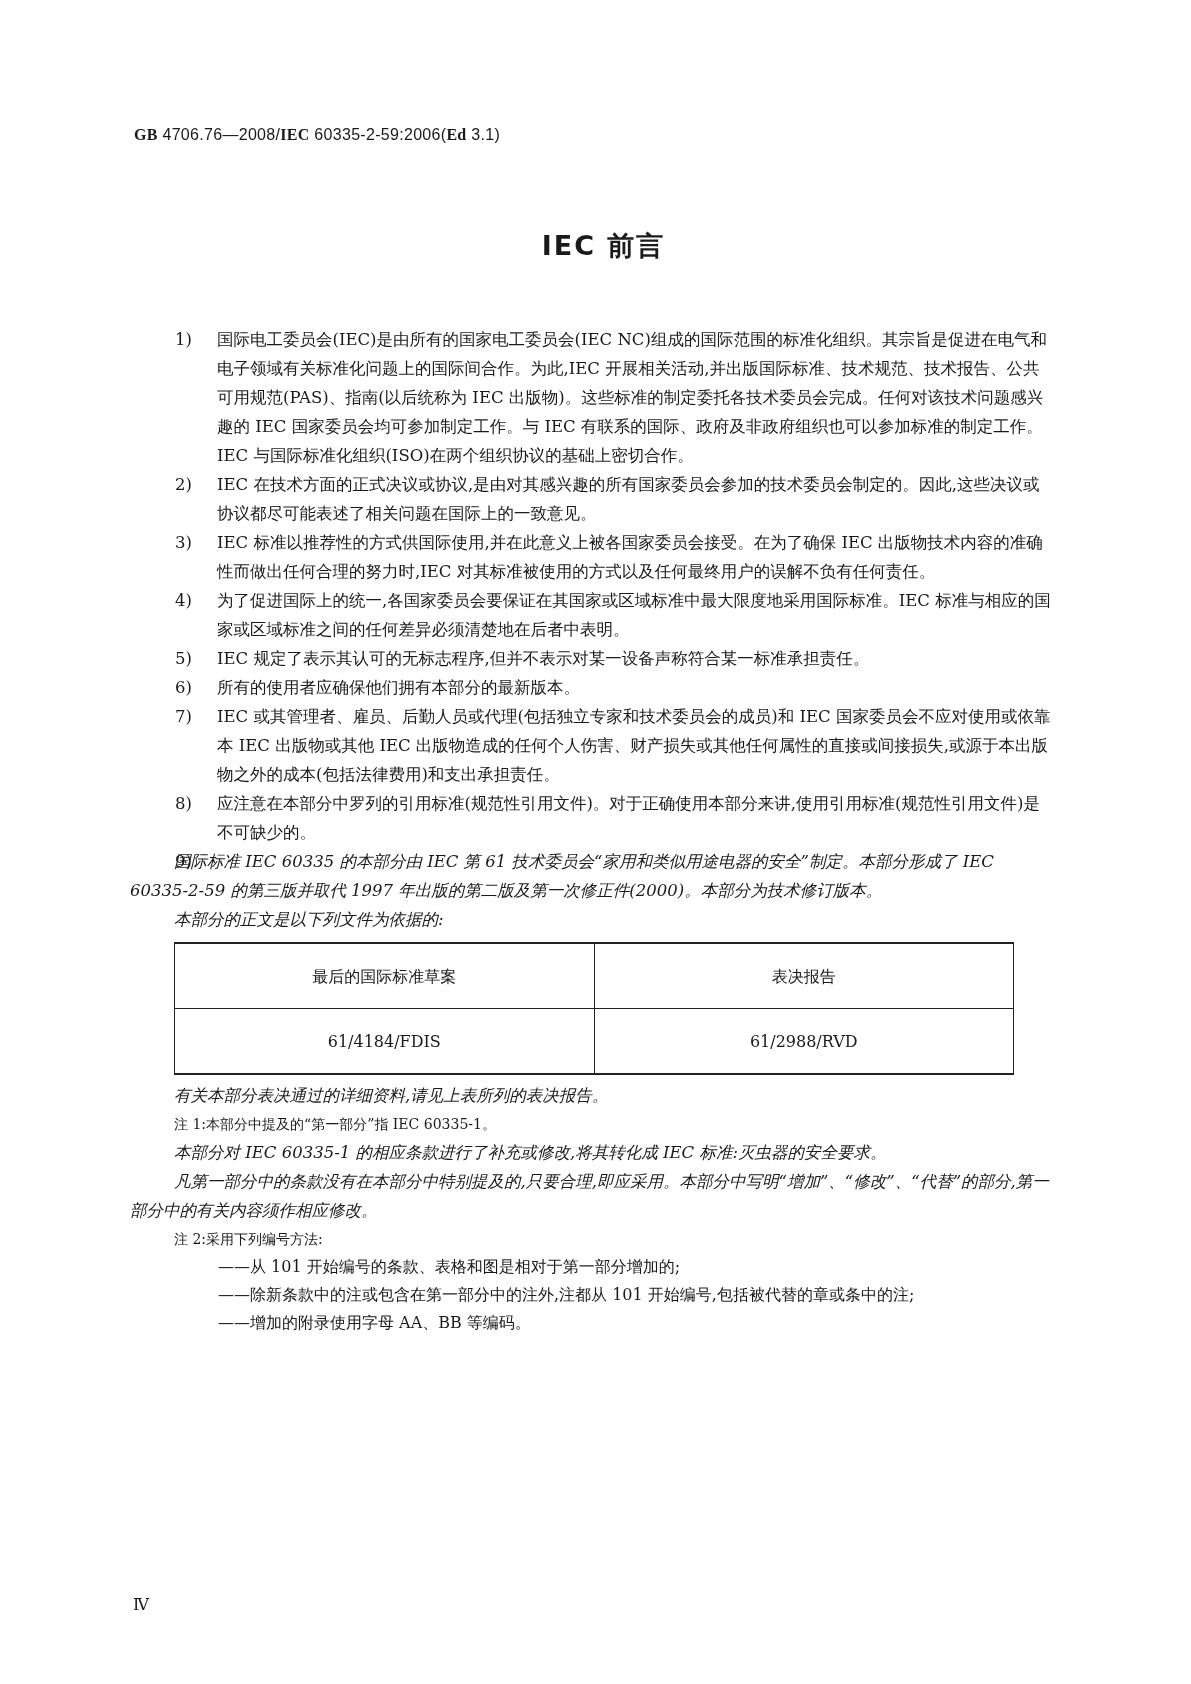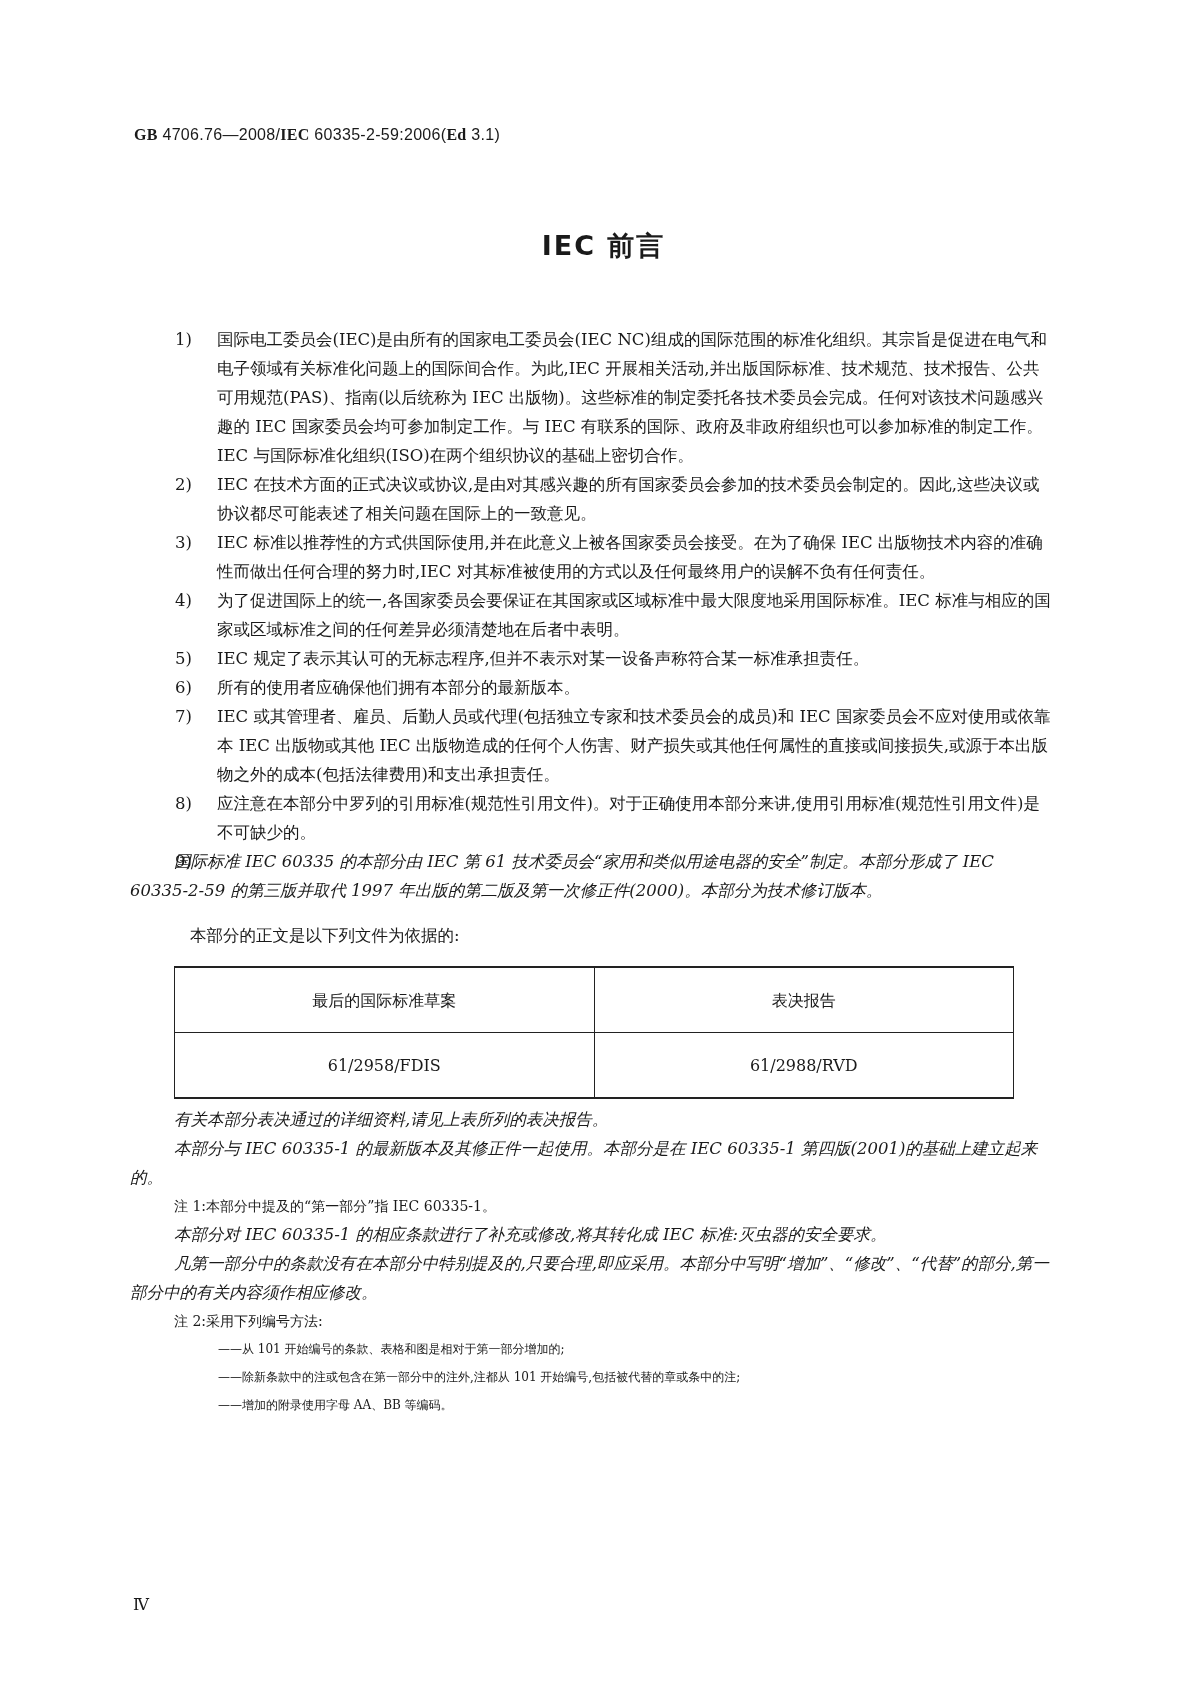--- a/index.html
+++ b/index.html
@@ -7,26 +7,26 @@
          font-family: "DejaVu Serif", "Liberation Serif", serif; color: #1a1a1a; }
   .header { position: absolute; left: 134px; top: 126px; font-size: 16px; letter-spacing: 0.3px;
             font-family: "Liberation Sans", "DejaVu Sans", sans-serif; }
   .header b { font-family: "Liberation Serif", serif; font-weight: bold; }
   .title { position: absolute; left: 8px; width: 1191px; top: 228px; text-align: center;
            font-size: 27px; font-weight: bold; font-family: "DejaVu Sans", sans-serif; letter-spacing: 2px; }
   .content { position: absolute; left: 130px; top: 325px; width: 925px; font-size: 16.5px; line-height: 29px; }
   .item { position: relative; padding-left: 87px; }
   .item .num { position: absolute; left: 45px; top: 0; }
   .para { text-indent: 44px; margin: 0; font-style: italic; }
-  .table-intro { padding-left: 44px; margin: 16px; }
+  .table-intro { padding-left: 44px; margin: 0; font-style: italic; }
   table { border-collapse: collapse; margin: 8px 0 6px 44px; width: 840px; font-size: 16px; }
   td { border: 1px solid #222; text-align: center; height: 40px; padding: 12px; width: 50%; }
   table { border-top: 2px solid #222; border-bottom: 2px solid #222; }
   .note { padding-left: 44px; font-size: 14px; line-height: 28px; }
-  .dash { padding-left: 88px; font-size: 12px; line-height: 28px; }
+  .dash { padding-left: 88px; font-size: 16px; line-height: 28px; }
   .pageno { position: absolute; left: 133px; top: 1595px; font-size: 16px; }
 </style>
 </head>
 <body>
 
 <div class="header">
   <b>GB</b><span> 4706.76—2008/</span><b>IEC</b><span> 60335-2-59:2006(</span><b>Ed</b><span> 3.1)</span>
 </div>
 
 <div class="title">IEC 前言</div>
@@ -45,28 +45,27 @@
   <p class="para">国际标准 IEC 60335 的本部分由 IEC 第 61 技术委员会“家用和类似用途电器的安全”制定。本部分形成了 IEC 60335-2-59 的第三版并取代 1997 年出版的第二版及第一次修正件(2000)。本部分为技术修订版本。</p>
   <p class="table-intro">本部分的正文是以下列文件为依据的:</p>
 
   <table>
     <tbody>
         <tr>
       <td>最后的国际标准草案</td>
       <td>表决报告</td>
     </tr>
     <tr>
-      <td>61/2958/FDIS</td>
+      <td>61/4184/FDIS</td>
       <td>61/2988/RVD</td>
     </tr>
   </tbody>
     </table>
 
   <p class="para">有关本部分表决通过的详细资料,请见上表所列的表决报告。</p>
-  <p class="para">本部分与 IEC 60335-1 的最新版本及其修正件一起使用。本部分是在 IEC 60335-1 第四版(2001)的基础上建立起来的。</p>
   <div class="note">注 1:本部分中提及的“第一部分”指 IEC 60335-1。</div>
   <p class="para">本部分对 IEC 60335-1 的相应条款进行了补充或修改,将其转化成 IEC 标准:灭虫器的安全要求。</p>
   <p class="para">凡第一部分中的条款没有在本部分中特别提及的,只要合理,即应采用。本部分中写明“增加”、“修改”、“代替”的部分,第一部分中的有关内容须作相应修改。</p>
   <div class="note">注 2:采用下列编号方法:</div>
   <div class="dash">——从 101 开始编号的条款、表格和图是相对于第一部分增加的;</div>
   <div class="dash">——除新条款中的注或包含在第一部分中的注外,注都从 101 开始编号,包括被代替的章或条中的注;</div>
   <div class="dash">——增加的附录使用字母 AA、BB 等编码。</div>
 </div>
 
 <div class="pageno">Ⅳ</div>

